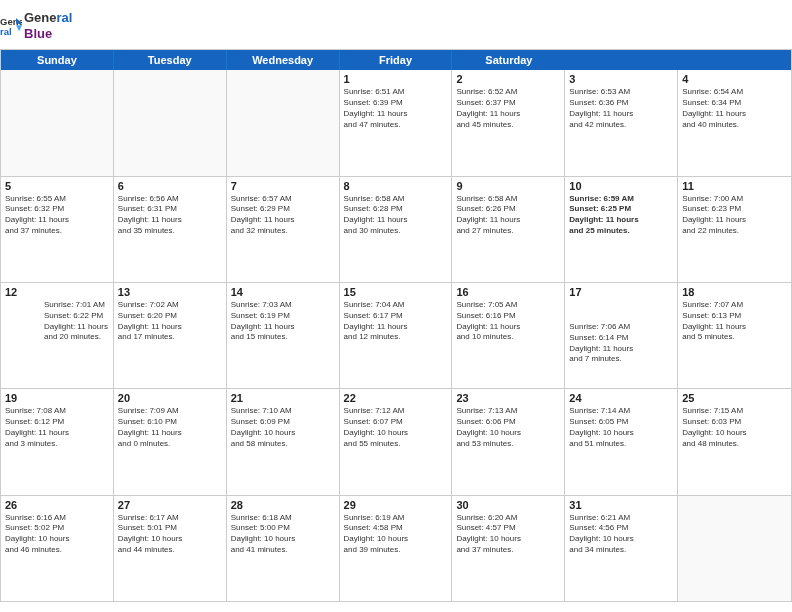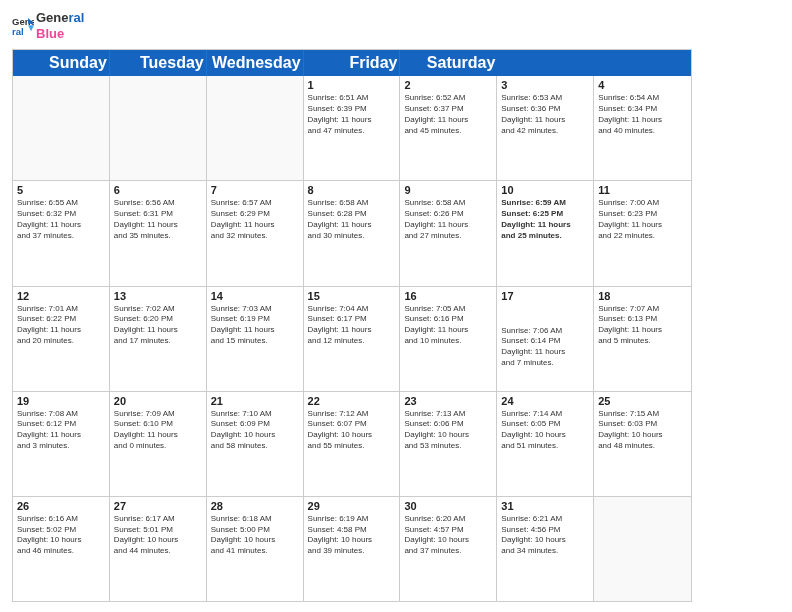--- a/index.html
+++ b/index.html
@@ -4,23 +4,23 @@
   <style>
     * { box-sizing: border-box; margin: 0; padding: 0; }
     body {
       font-family: Arial, sans-serif;
       background: #fff;
       width: 792px;
       height: 612px;
       overflow: hidden;
     }
     .page {
-      width: 704px;
+      width: 792px;
       height: 612px;
-      padding: 10px 12px;
+      padding: 10px 0;
       display: flex;
       flex-direction: column;
       border-radius: 10px;
     }
     .header {
       display: flex;
       justify-content: space-between;
       align-items: flex-start;
       margin-bottom: 8px;
     }
@@ -61,23 +61,23 @@
       flex-direction: column;
       border: 1px solid #ccc;
     }
     .cal-header {
       display: grid;
       grid-template-columns: repeat(7, 1fr);
       background: #1565c0;
     }
     .cal-header-cell {
       color: #fff;
-      font-size: 16px;
+      font-size: 11px;
       font-weight: bold;
-      text-align: right;
+      text-align: center;
       padding: 4px 2px;
       border-right: 1px solid #1a75d2;
     }
     .cal-header-cell:last-child {
       border-right: none;
     }
     .cal-body {
       flex: 1;
       display: flex;
       flex-direction: column;
@@ -125,21 +125,21 @@
   <div class="header">
     <div class="logo">
       <svg class="logo-icon" viewBox="0 0 30 30">
         <text x="0" y="14" font-size="13" font-weight="bold" fill="#333">Gene</text>
         <text x="0" y="27" font-size="13" font-weight="bold" fill="#1565c0">ral</text>
         <polygon points="22,4 30,12 22,12" fill="#1565c0"></polygon>
         <polygon points="22,14 30,14 26,22" fill="#42a5f5"></polygon>
       </svg>
       <div class="logo-text">
         <div>Gene<span>ral</span></div>
-        <div style="color:#ec4899">Blue</div>
+        <div style="color:#701a75">Blue</div>
       </div>
     </div>
     <div class="title-block">
       <div class="month-title"></div>
       <div class="subtitle"></div>
     </div>
   </div>
 
   <div class="calendar">
     <div class="cal-header">
@@ -230,21 +230,21 @@
             <div class="day-num">11</div>
             <div class="cell-text" style="white-space: pre-line;">Sunrise: 7:00 AM
 Sunset: 6:23 PM
 Daylight: 11 hours
 and 22 minutes.</div>
           </div>
         </div>
         <div class="cal-row">
           <div class="cal-cell">
             <div class="day-num">12</div>
-            <div class="cell-text" style="white-space: pre-line;">Sunrise: 7:01 AM
+            <div class="cell-text" style="white-space: pre-line; margin-left: 39px;">Sunrise: 7:01 AM
 Sunset: 6:22 PM
 Daylight: 11 hours
 and 20 minutes.</div>
           </div>
           <div class="cal-cell">
             <div class="day-num">13</div>
             <div class="cell-text" style="white-space: pre-line;">Sunrise: 7:02 AM
 Sunset: 6:20 PM
 Daylight: 11 hours
 and 17 minutes.</div>

